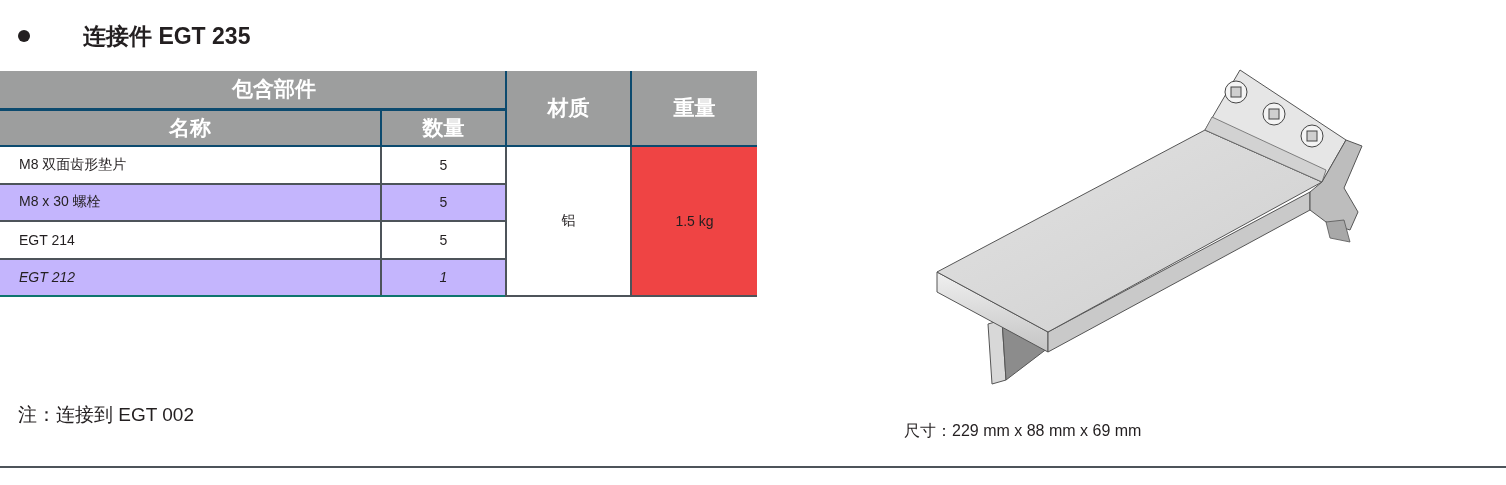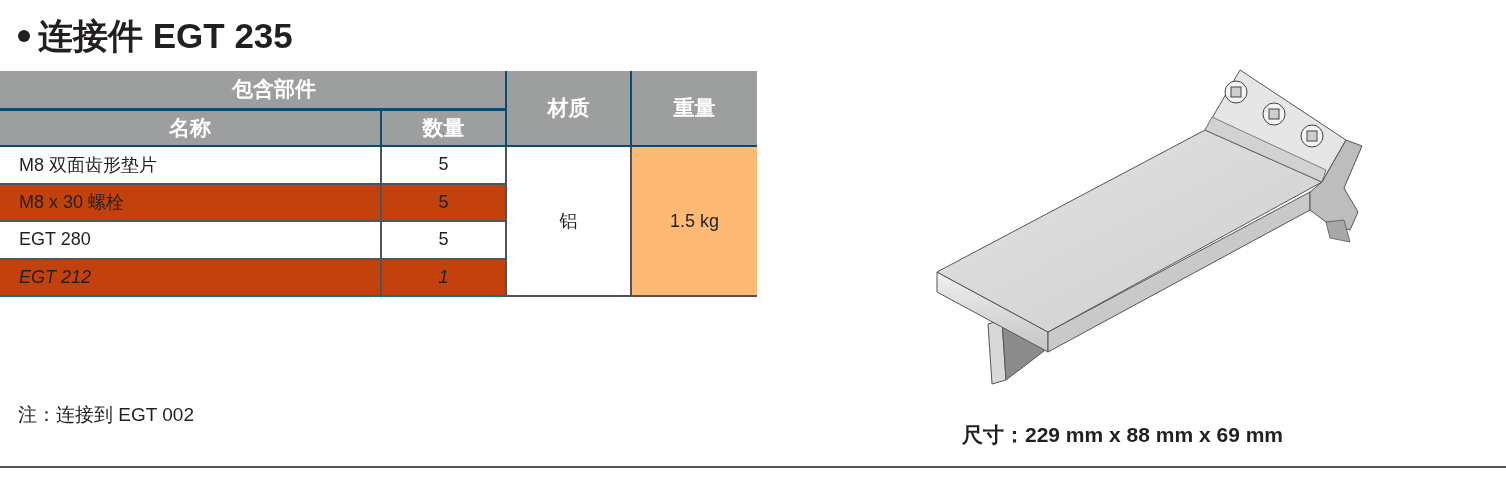--- a/index.html
+++ b/index.html
@@ -1,60 +1,60 @@
 <!DOCTYPE html>
 <html><head>
 <meta charset="utf-8">
 <style>
   * { box-sizing: border-box; margin: 0; padding: 0; }
   html, body { width: 1506px; height: 485px; background: #ffffff; overflow: hidden; }
   body { position: relative; font-family: "Liberation Sans", "DejaVu Sans", sans-serif; color: #231f20; }
 
   .title {
     position: absolute; left: 18px; top: 17px; height: 38px;
-    display: flex; align-items: center; font-size: 35px; font-weight: bold; color: #231f20;
+    display: flex; align-items: center; font-size: 23px; font-weight: bold; color: #231f20; gap: 45px;
   }
   .title .bullet {
     width: 12px; height: 12px; border-radius: 50%; background: #231f20;
     margin-right: 8px; display: inline-block;
   }
 
   .spec-table {
     position: absolute; left: 0; top: 71px; width: 757px;
     border-collapse: collapse; table-layout: fixed;
   }
   .spec-table th {
     background: #9d9e9e; color: #ffffff; font-size: 21px; font-weight: bold;
     text-align: center; vertical-align: middle;
     border: 2px solid #0c4a6e;
   }
   .spec-table th.top-left { border-left: none; border-top: none; padding-left: 43px; }
   .spec-table th.top-right { border-right: none; border-top: none; margin-left: 28px; }
   .spec-table tr.hdr1 th { height: 38px; }
   .spec-table tr.hdr2 th { height: 37px; border-top-width: 3px; }
   .spec-table td {
-    font-size: 18px; color: #231f20; height: 37.5px;
+    font-size: 14px; color: #231f20; height: 37.5px;
     border-bottom: 2px solid #4d545a;
     vertical-align: middle;
   }
   .spec-table td.name { padding-left: 19px; text-align: left; border-right: 2px solid #4d545a; }
   .spec-table td.qty { text-align: center; border-right: 2px solid #4d545a; }
   .spec-table td.mat { text-align: center; border-right: 2px solid #4d545a; background: #ffffff; }
-  .spec-table td.wt { text-align: center; background: #fdba74; }
-  .spec-table tr.alt td.name, .spec-table tr.alt td.qty { background: #c2410c; }
+  .spec-table td.wt { text-align: center; background: #ef4444; }
+  .spec-table tr.alt td.name, .spec-table tr.alt td.qty { background: #c4b5fd; }
   .spec-table tr.row td { background-clip: padding-box; }
   .spec-table tr.last td { border-bottom: 2px solid #0f766e; font-style: italic; }
 
   .note {
     position: absolute; left: 18px; top: 400px; font-size: 19px; line-height: 30px; color: #231f20;
   }
   .note .line2 { padding-left: 42px; }
 
   .dims {
-    position: absolute; left: 962px; top: 421px; font-size: 21px; color: #231f20; font-weight: bold;
+    position: absolute; left: 904px; top: 421px; font-size: 16px; color: #231f20;
   }
 
   .bottom-rule {
     position: absolute; left: 0; top: 466px; width: 1506px; height: 2px; background: #4d545a;
   }
 
   .product {
     position: absolute; left: 930px; top: 62px; width: 440px; height: 330px;
   }
 </style>
@@ -87,21 +87,21 @@
     <td class="name">M8 双面齿形垫片</td>
     <td class="qty">5</td>
     <td class="mat" rowspan="4">铝</td>
     <td class="wt" rowspan="4">1.5 kg</td>
   </tr>
   <tr class="row alt">
     <td class="name">M8 x 30 螺栓</td>
     <td class="qty">5</td>
   </tr>
   <tr class="row">
-    <td class="name">EGT 280</td>
+    <td class="name">EGT 214</td>
     <td class="qty">5</td>
   </tr>
   <tr class="row alt last">
     <td class="name">EGT 212</td>
     <td class="qty">1</td>
   </tr>
 </tbody>
   </table>
 
 <div class="note">

